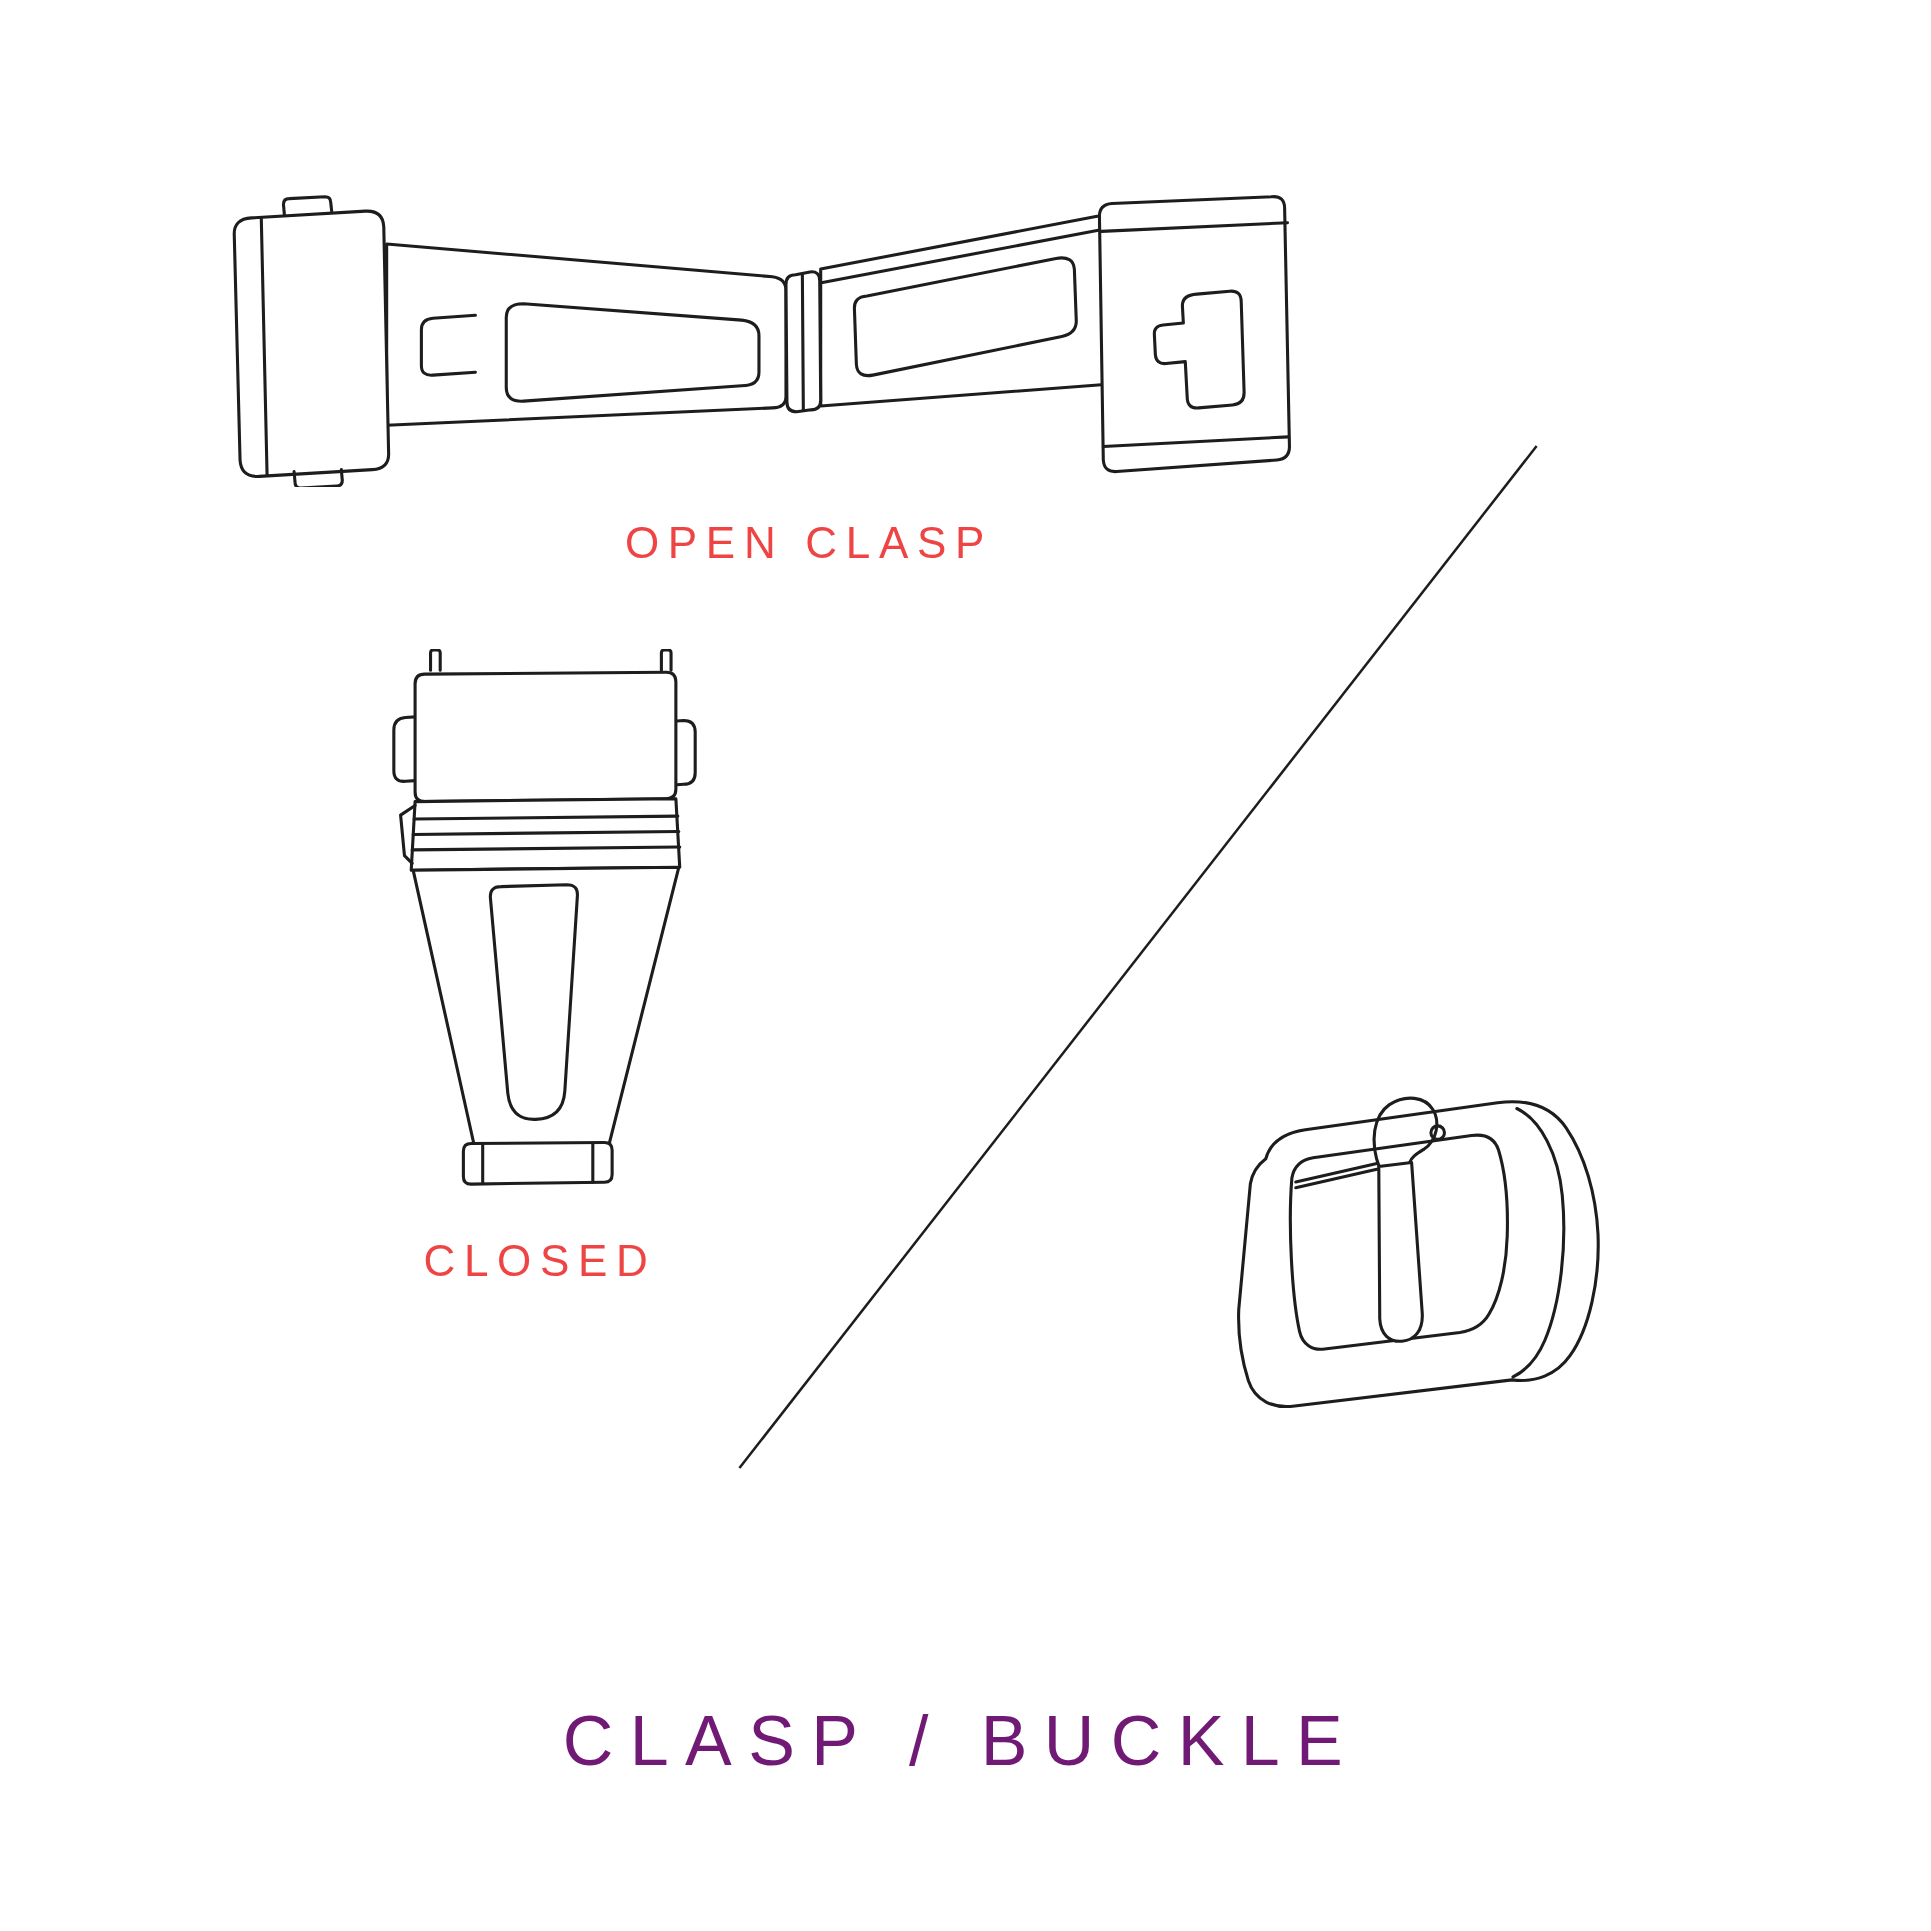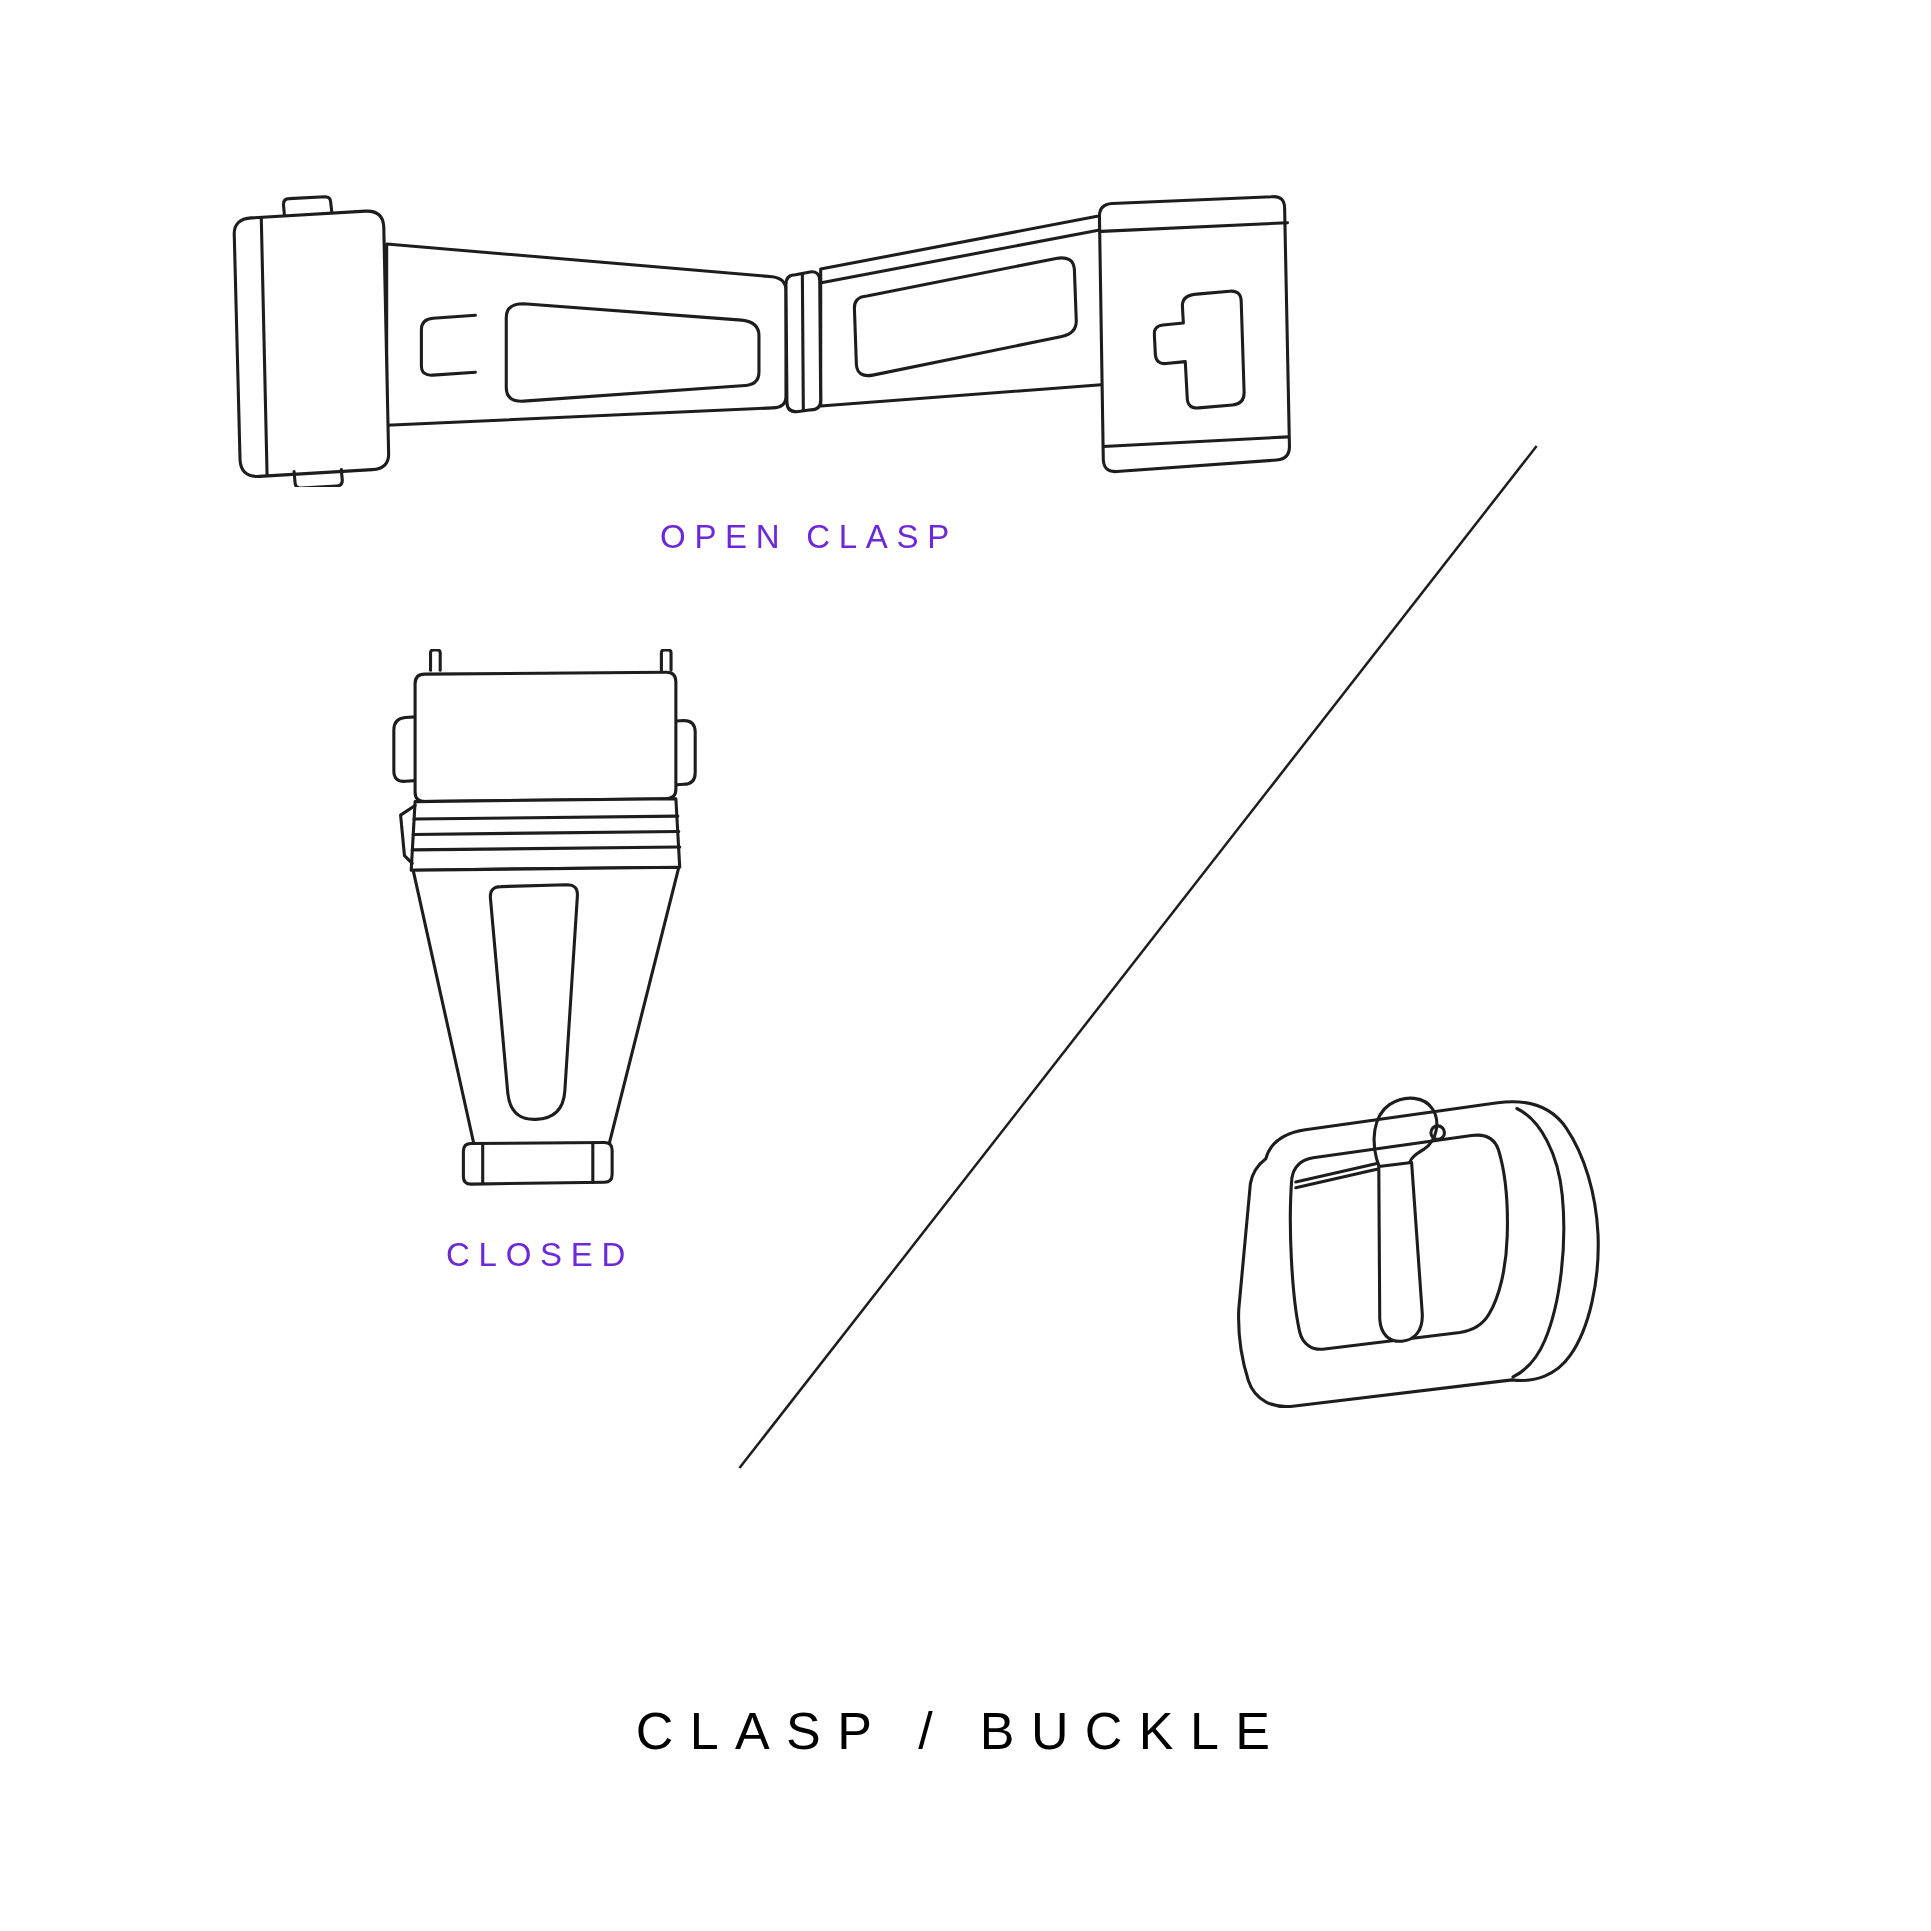--- a/index.html
+++ b/index.html
@@ -20,38 +20,38 @@
   .illus svg { display: block; width: 100%; height: 100%; }
 
   .illus-open   { left: 222px;  top: 188px;  width: 1072px; height: 299px; }
   .illus-closed { left: 388px;  top: 649px;  width: 314px;  height: 538px; }
   .illus-buckle { left: 1232px; top: 1089px; width: 394px;  height: 321px; }
   .divider      { left: 724px;  top: 434px;  width: 830px;  height: 1048px; }
 
   .label {
     position: absolute;
     transform: translateX(-50%);
-    font-size: 33px;
+    font-size: 44px;
     font-weight: 500;
     letter-spacing: 8.7px;
-    color: #6d28d9;
+    color: #ef4444;
     white-space: nowrap;
   }
   .label-open   { left: 809px; top: 518px; }
   .label-closed { left: 532px; top: 1236px; margin-left: 8px; }
 
   .title {
     position: absolute;
     left: 961px;
     top: 1701px;
     transform: translateX(-50%);
-    font-size: 52px;
+    font-size: 70px;
     font-weight: 500;
     letter-spacing: 16.4px;
-    color: #000000;
+    color: #701a75;
     white-space: nowrap;
   }
 
   .stroke-group {
     fill: #ffffff;
     stroke: #1d1d1d;
     stroke-width: 3.2;
     stroke-linejoin: round;
     stroke-linecap: round;
   }

